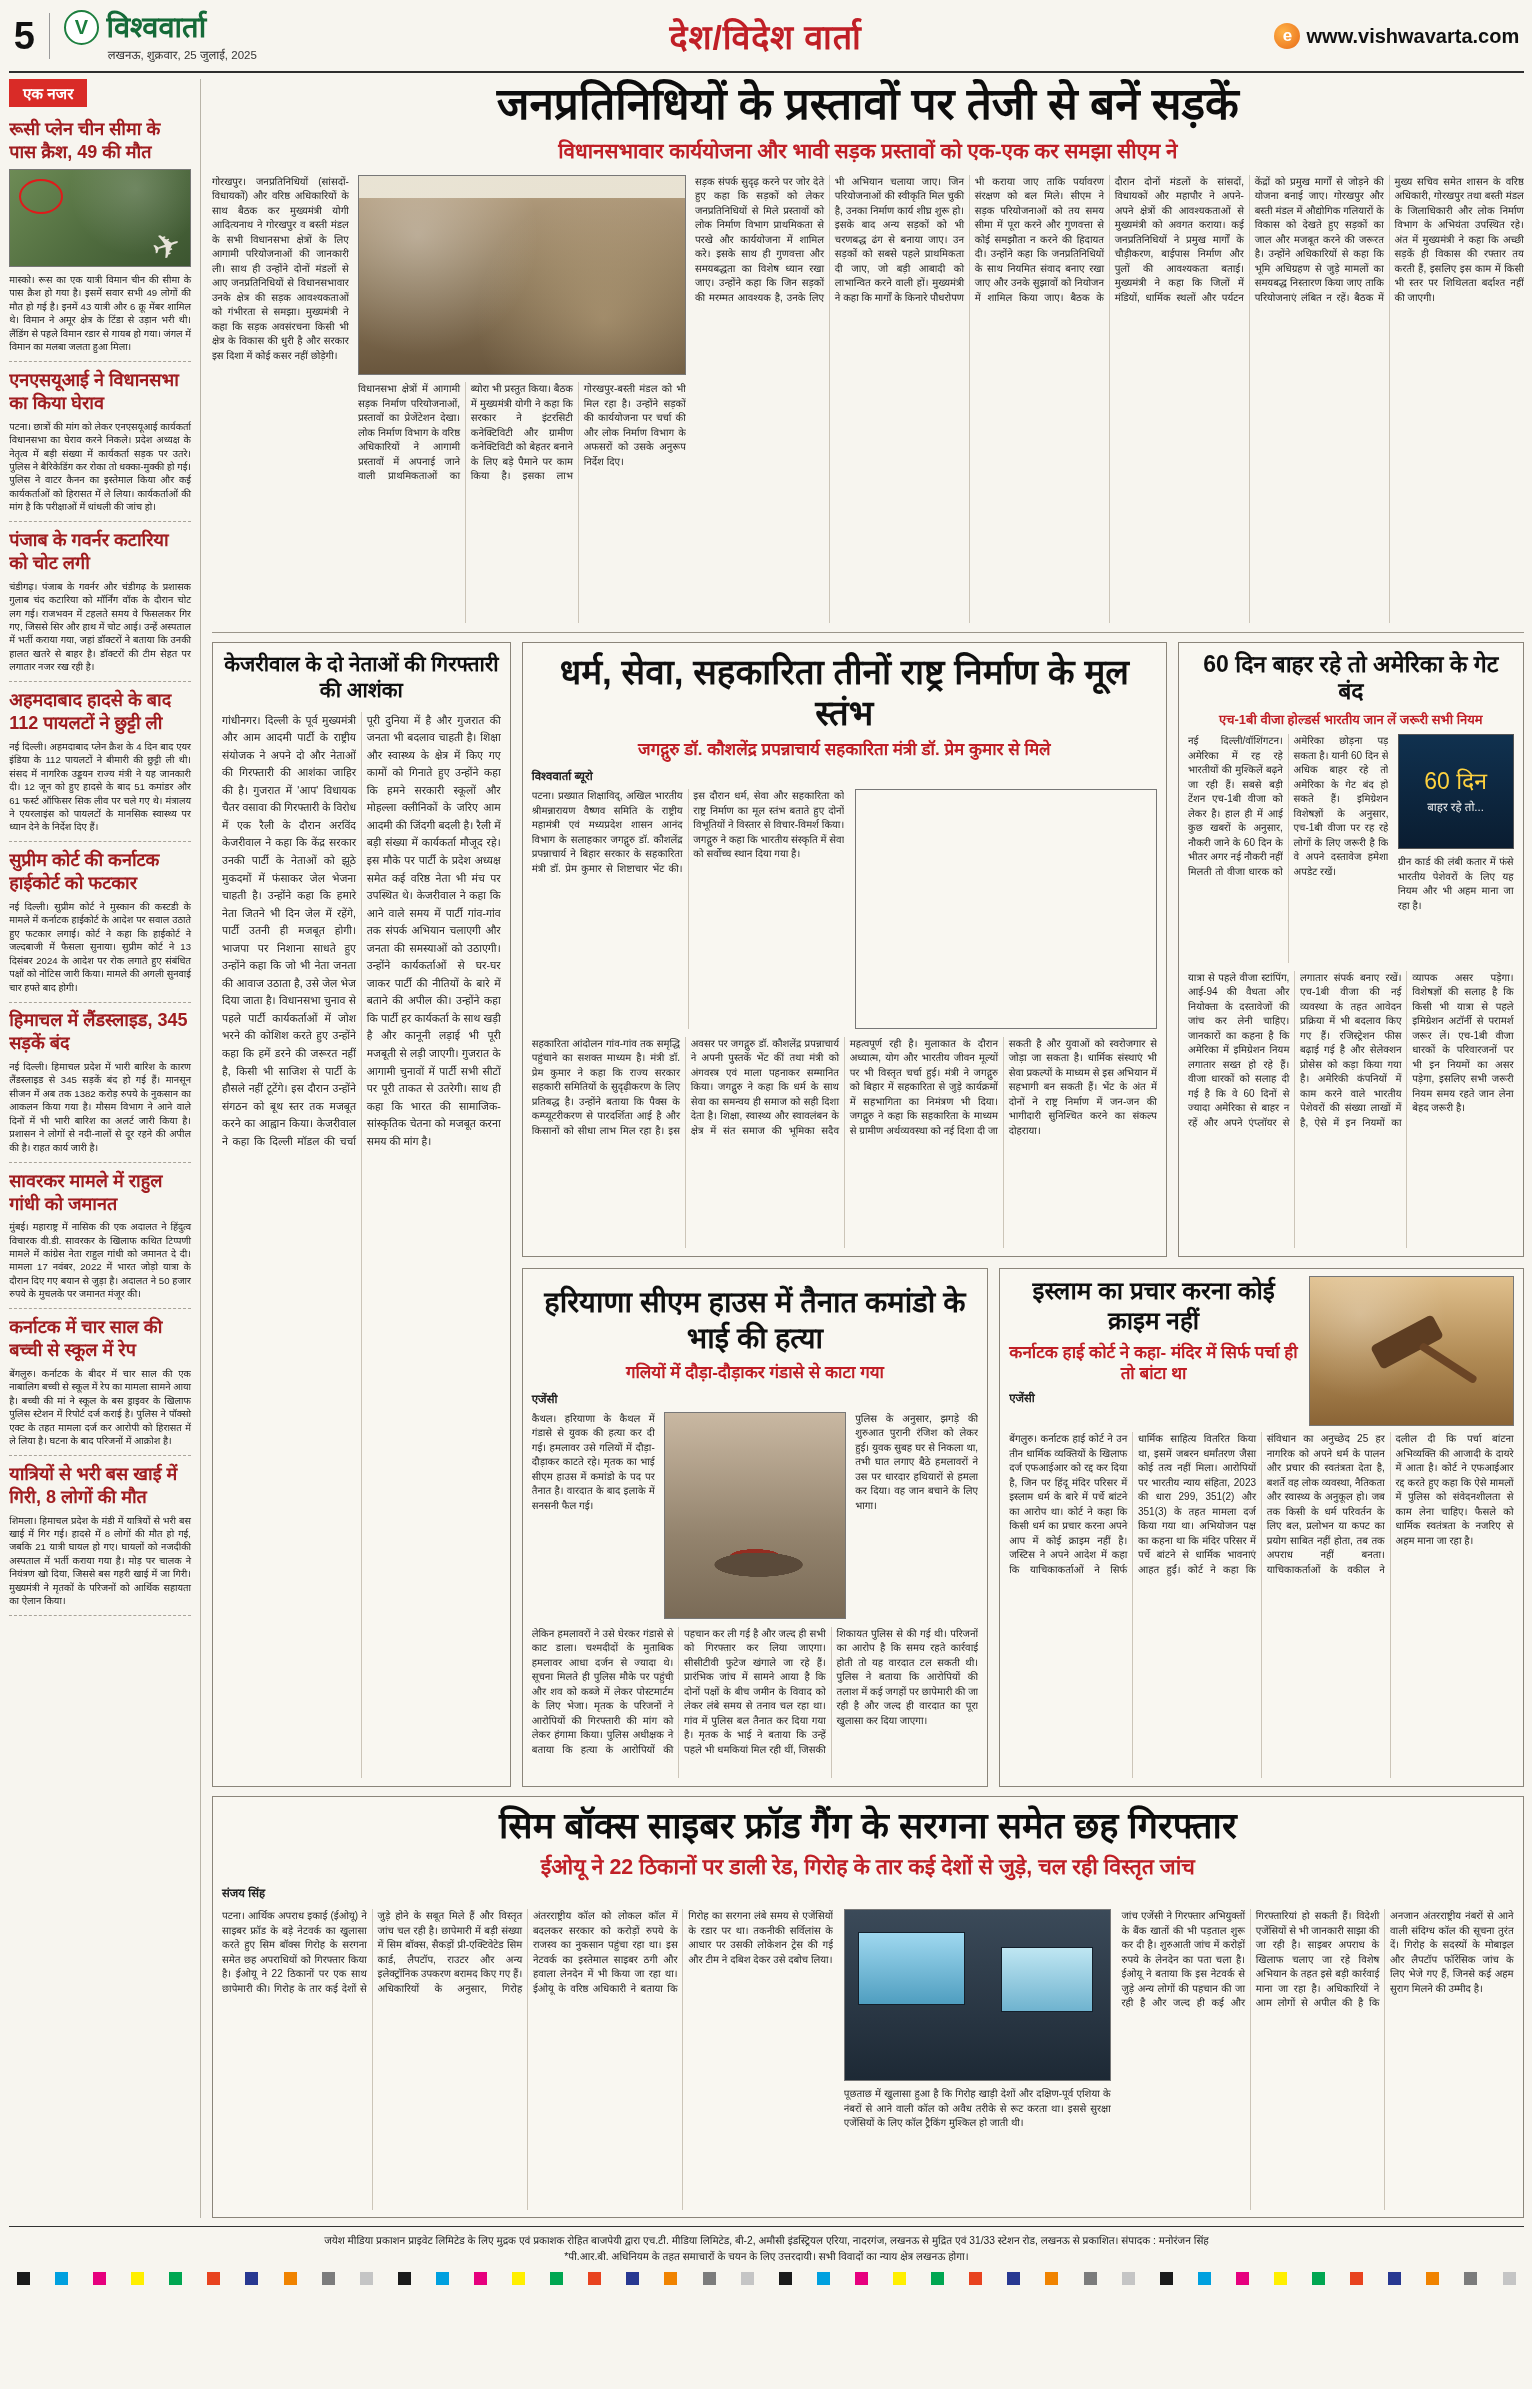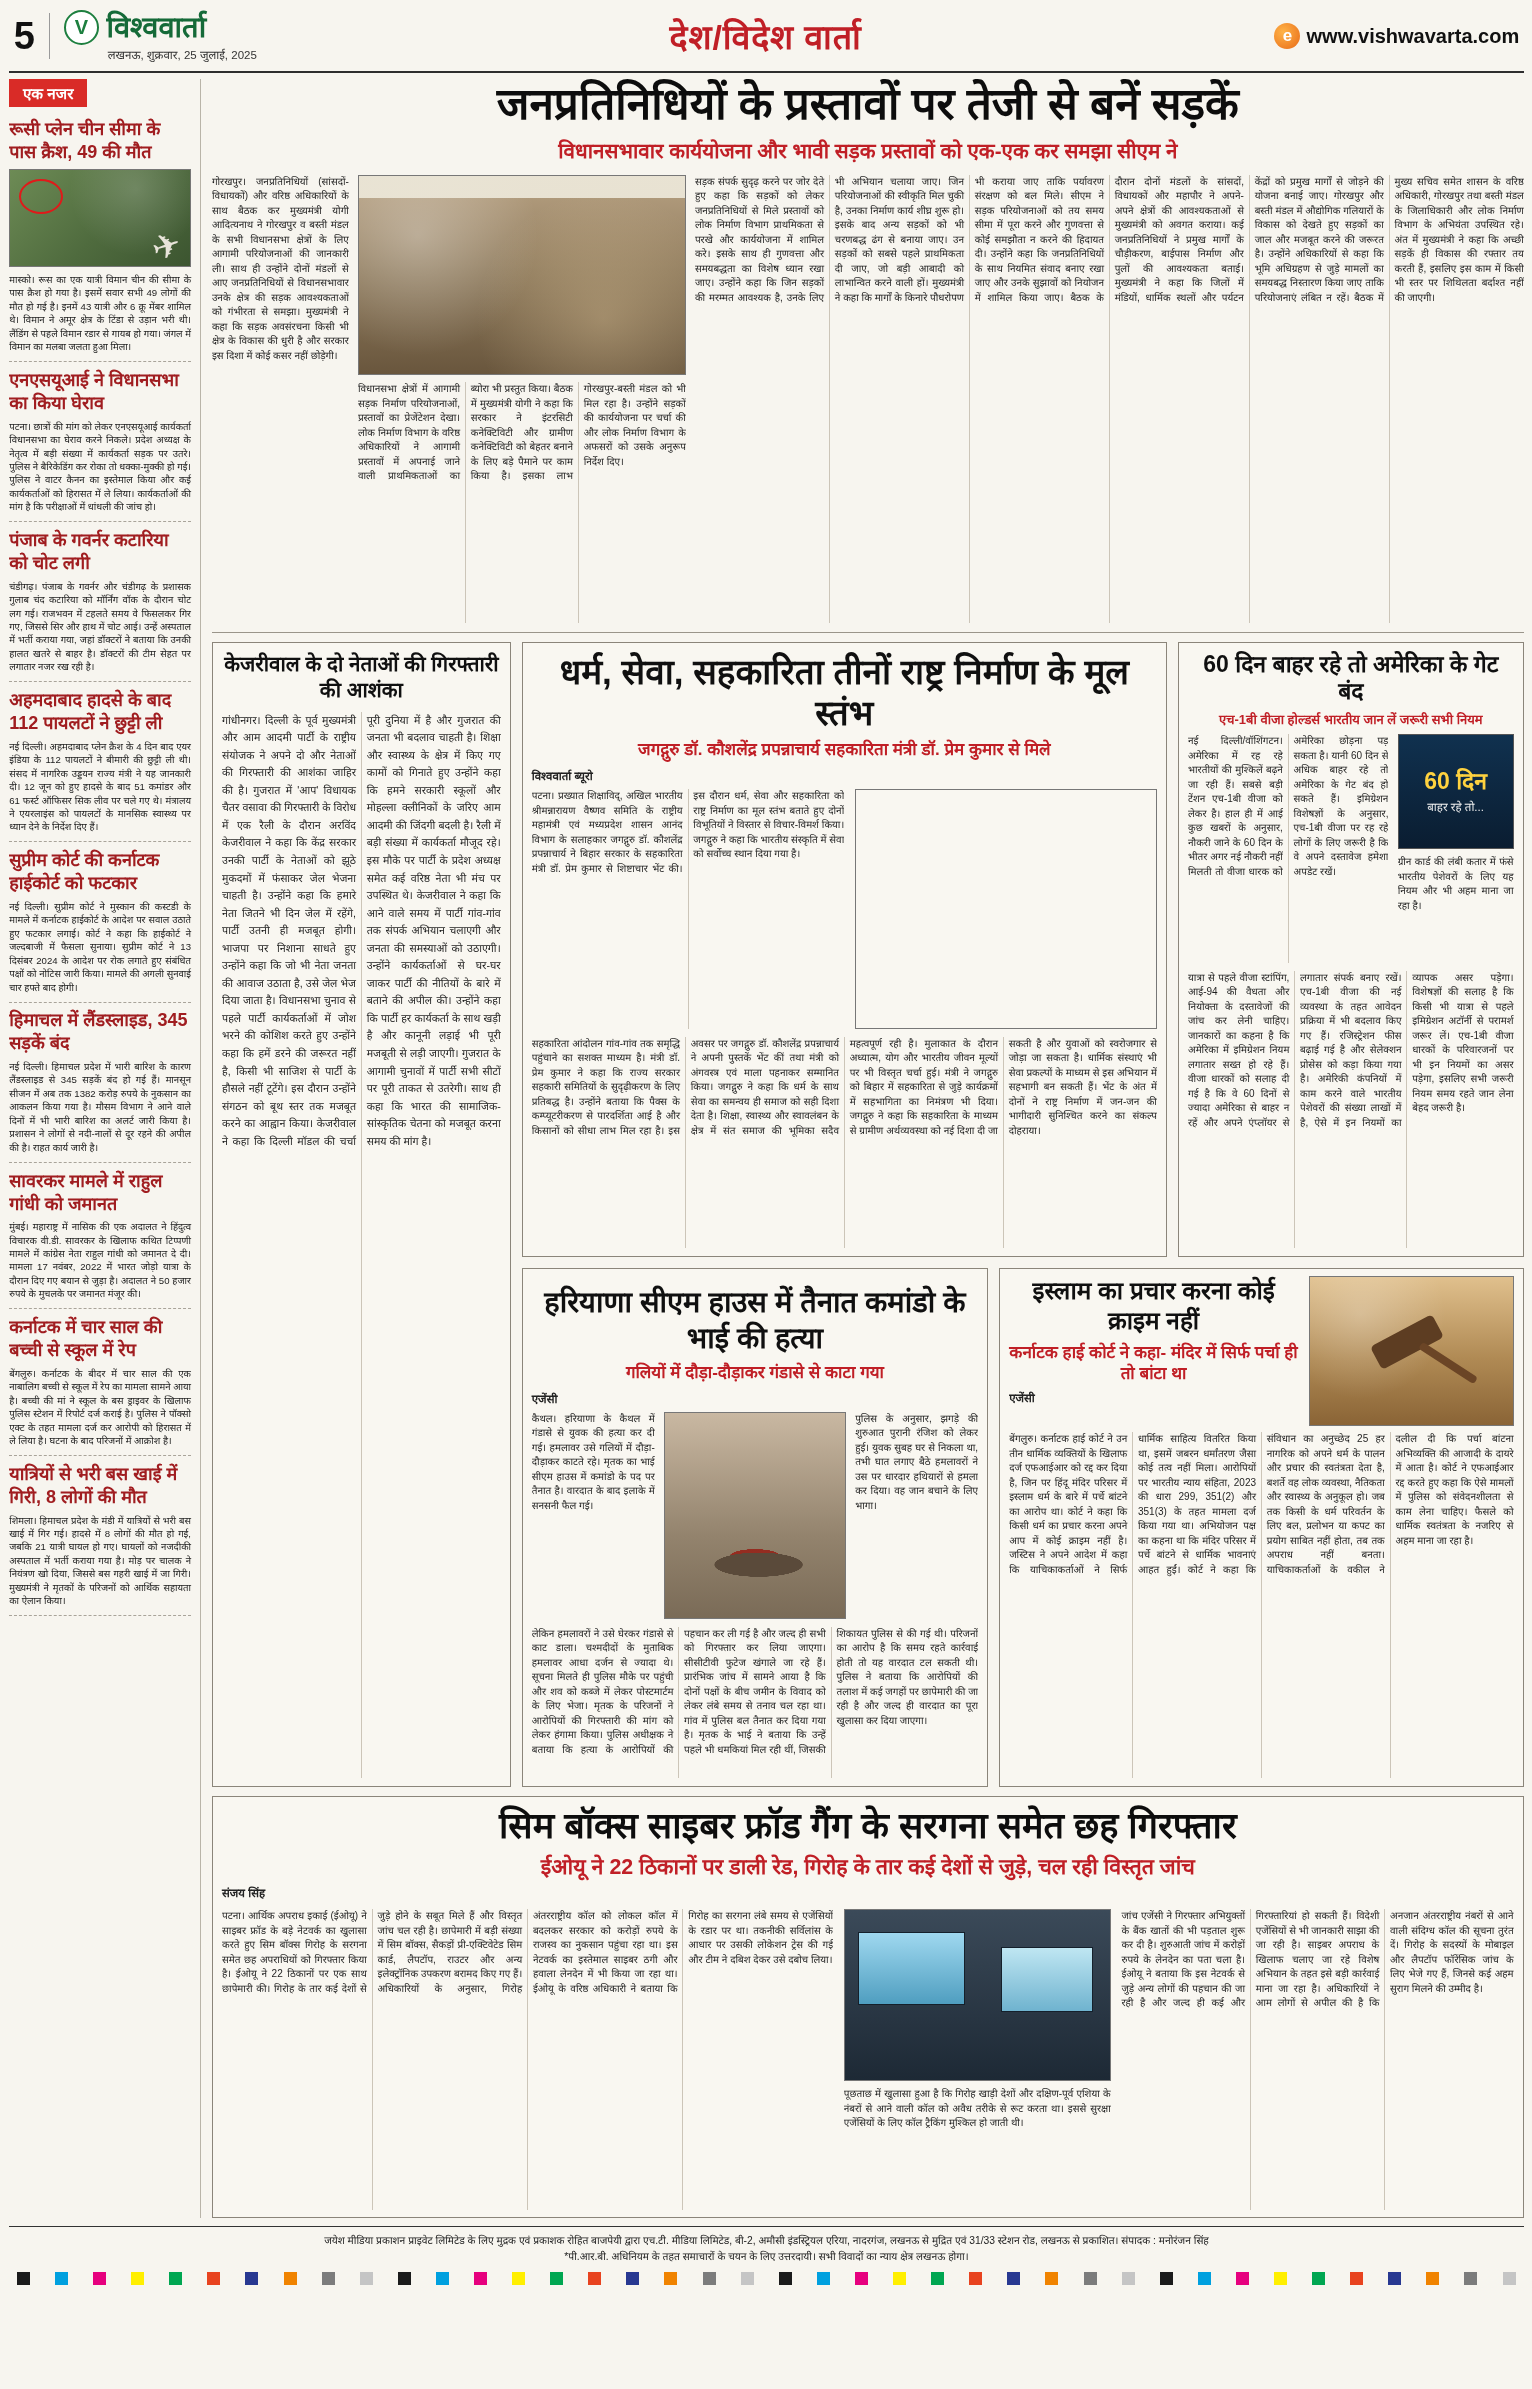--- a/index.html
+++ b/index.html
@@ -83,21 +83,21 @@
       radial-gradient(circle 16px at 53% 38%, #c59a68 0 60%, transparent 61%),
       radial-gradient(circle 14.5px at 79% 36%, #c59a68 0 60%, transparent 61%),
       linear-gradient(180deg,#7d6748,#463push 0,#4a3a28);}
   .visa{flex:1;}
   .visa h3{font-size:23px;font-weight:800;text-align:center;line-height:1.2;color:#101010;}
   .visa .subhead{font-size:13px;}
   .visa-top{display:flex;gap:9.2px;height:229px;margin-bottom:7.6px;}
   .visa-top .cols2{flex:1;}
   .visa-right{flex:0 0 116px;display:flex;flex-direction:column;gap:6.1px;}
   .promo{height:115px;background:linear-gradient(180deg,#10314f,#0a1d31);color:#fff;display:flex;flex-direction:column;align-items:center;justify-content:center;border:0.8px solid #555;text-align:center;}
-  .promo-l1{font-size:23px;font-weight:700;color:#ffd23f;line-height:1;}
+  .promo-l1{font-size:23px;font-weight:400;color:#ffd23f;line-height:1;}
   .promo-l2{font-size:11.5px;margin-top:6.1px;color:#eee;}
   .visa-right .body-text{flex:1;}
 
   .haryana{flex:1;}
   .haryana h3{font-size:29px;font-weight:800;text-align:center;line-height:1.22;color:#101010;margin-top:9px;}
   .haryana-mid{display:flex;gap:9.2px;height:207px;margin-bottom:7.6px;}
   .haryana-mid .side{flex:1;}
   .haryana-photo{flex:0 0 182px;
     background:
       radial-gradient(ellipse 73px 20px at 52% 74%, #5a4a3a 0 60%, transparent 61%),

